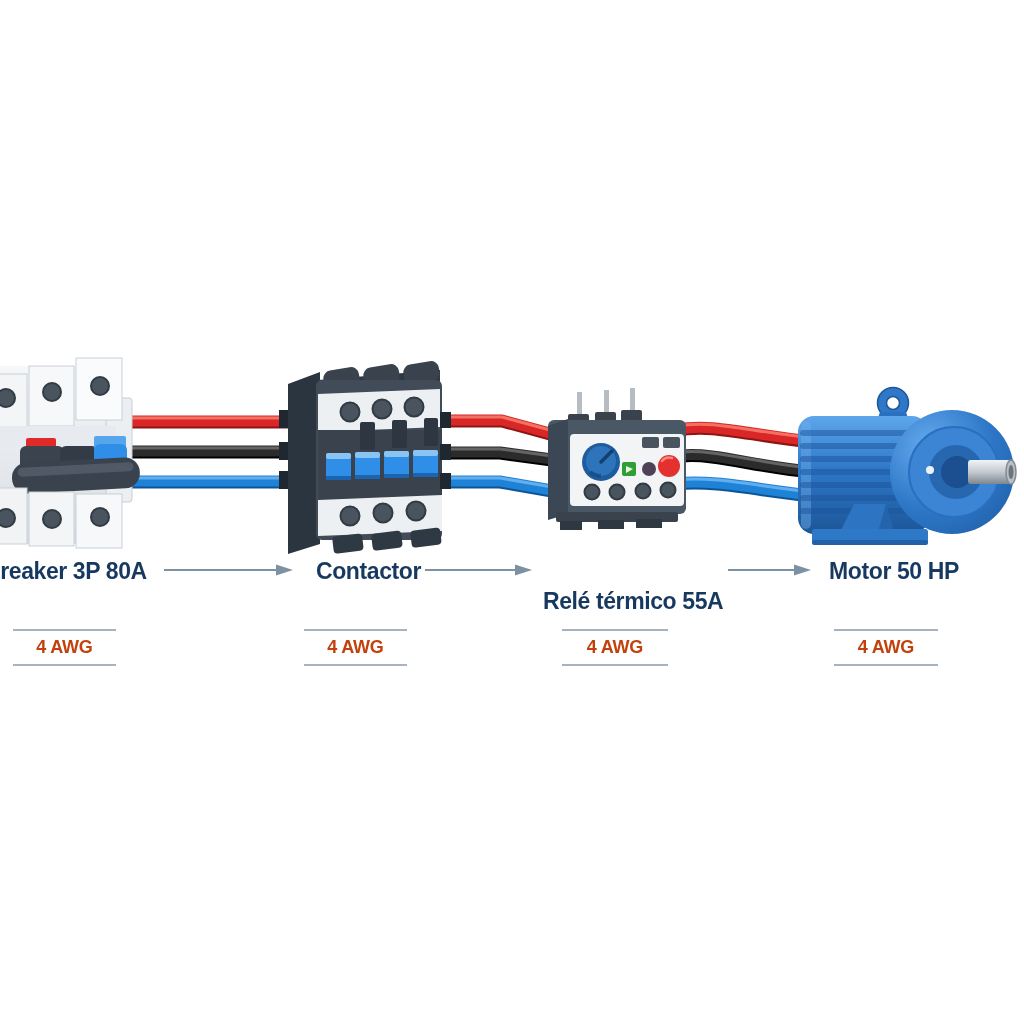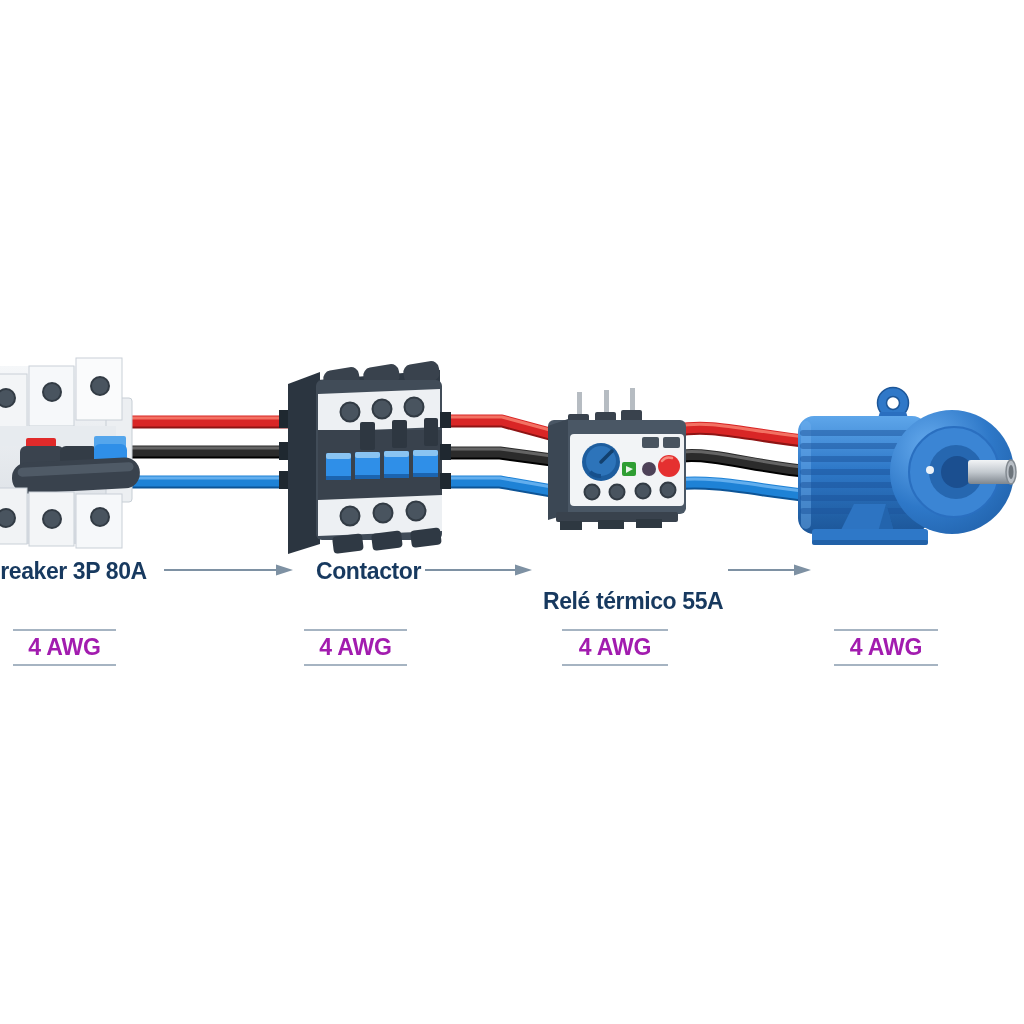--- a/index.html
+++ b/index.html
@@ -11,21 +11,21 @@
   .comp-label{
     position:absolute;color:#17395f;font-size:23px;font-weight:600;
     letter-spacing:-0.4px;line-height:29px;white-space:nowrap;
   }
   .comp-label.center{text-align:center;white-space:normal;}
   .flow-arrow{position:absolute;height:16px;}
   .awg-box{
     position:absolute;top:629px;height:33px;
     border-top:2px solid #a6b4c2;border-bottom:2px solid #a6b4c2;
     display:flex;align-items:center;justify-content:center;
-    color:#a21caf;font-size:23px;font-weight:600;letter-spacing:-0.2px;
+    color:#c2410c;font-size:18px;font-weight:600;letter-spacing:-0.2px;
   }
 </style>
 </head>
 <body>
 
 <div class="canvas">
 
   <svg class="art" width="1024" height="1024" viewBox="0 0 1024 1024">
     <defs>
       <path id="wL1" d="M112,421 H300 M430,420 H502 L550,433 H566 M676,429 C715,423 740,433 812,441"></path>
@@ -284,20 +284,21 @@
   <div class="comp-label" style="left:543px; top:557px;margin-top:30px;">Relé térmico 55A</div>
 
   <div class="flow-arrow" style="left:726px; top:562px;">
     <svg width="86" height="16" viewBox="0 0 86 16">
       <line x1="2" y1="8" x2="70" y2="8" stroke="#7e91a3" stroke-width="2.2"></line>
       <polygon points="68,2.5 85,8 68,13.5" fill="#7e91a3"></polygon>
     </svg>
   </div>
 
   <div class="comp-label center" style="left:812px; top:557px; width:164px;">
+    <div>Motor 50 HP</div>
   </div>
 
   <div class="awg-box" style="left:13px;  width:103px;">4 AWG</div>
   <div class="awg-box" style="left:304px; width:103px;">4 AWG</div>
   <div class="awg-box" style="left:562px; width:106px;">4 AWG</div>
   <div class="awg-box" style="left:834px; width:104px;">4 AWG</div>
 
 </div>
 
 </body></html>

